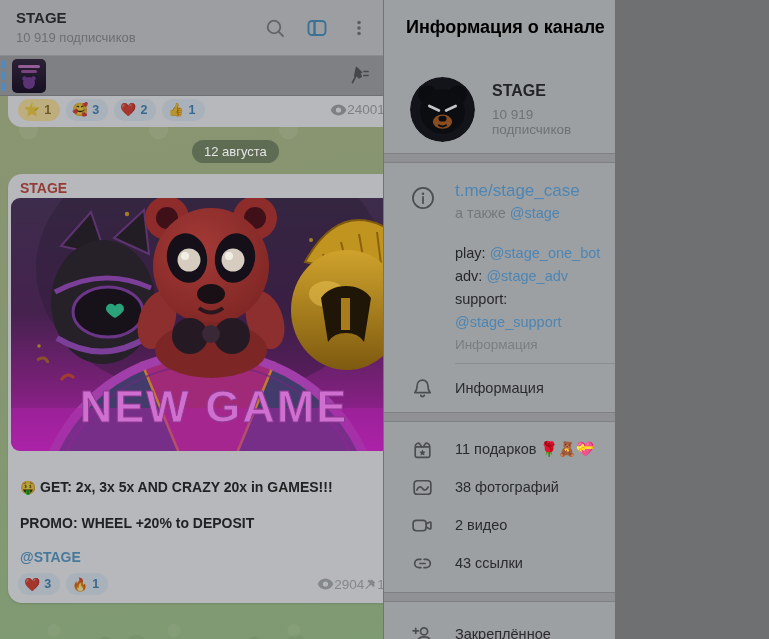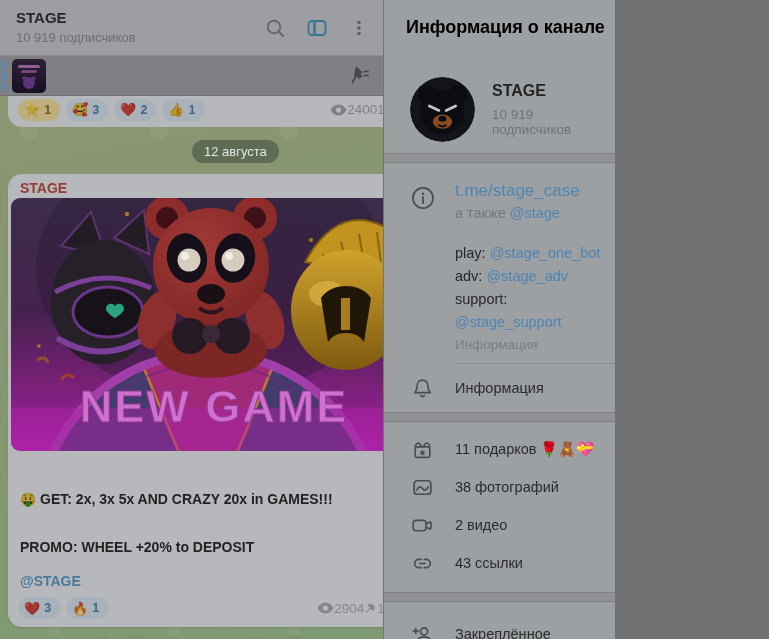--- a/index.html
+++ b/index.html
@@ -55,21 +55,21 @@
 
   .date-pill { position:absolute; left:192px; top:140px; height:23px; padding:0 12px; border-radius:12px;
     background:#5e6c54; color:#e5e5e5; font-size:13px; display:flex; align-items:center; z-index:2; cursor:pointer; }
 
   
   .bubble2 { position:absolute; left:8px; top:174px; width:413px; background:#b6b8bb;
     border-radius:14px; z-index:2; box-shadow:0 1px 2px rgba(0,0,0,.12); }
   .b2-author { padding:6px 12px 2px; font-size:14px; font-weight:700; color:#953a35; cursor:pointer; }
   .b2-image { margin:0 3px; width:407px; height:253px; border-radius:9px; overflow:hidden; display:block; cursor:pointer; }
   .b2-text { padding:9px 12px 0; font-size:14px; font-weight:600; color:#202224; line-height:18px; }
-  .b2-text .para { margin-top:30px; }
+  .b2-text .para { margin-top:18px; }
   .b2-text .first { margin-top:0; }
   .goldz { color:#b3872b; font-weight:800; font-size:14px; text-shadow:0 0 1px #7a5a14; }
   .mention { margin-top:16px; color:#47799c; font-weight:600; cursor:pointer; }
   .b2-footer { display:flex; align-items:center; padding:7px 10px 8px; }
 
   .scroll-fab { position:absolute; left:416px; top:595px; width:52px; height:52px; border-radius:50%;
     background:#abadac; z-index:4; display:flex; align-items:center; justify-content:center;
     box-shadow:0 1px 3px rgba(0,0,0,.25); cursor:pointer; }
 
   

